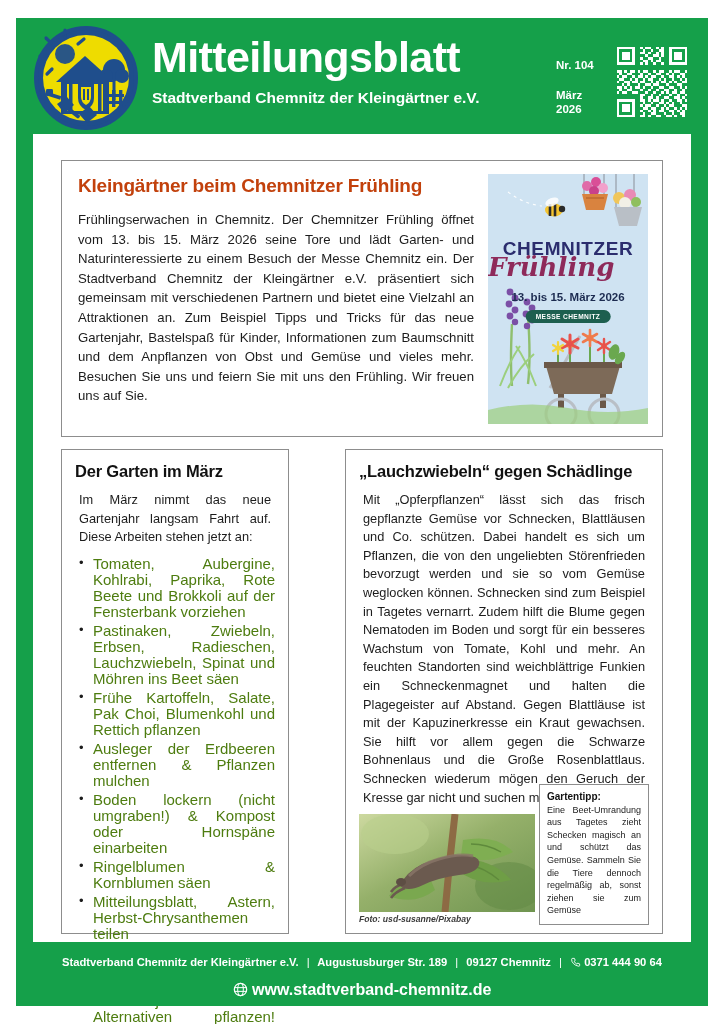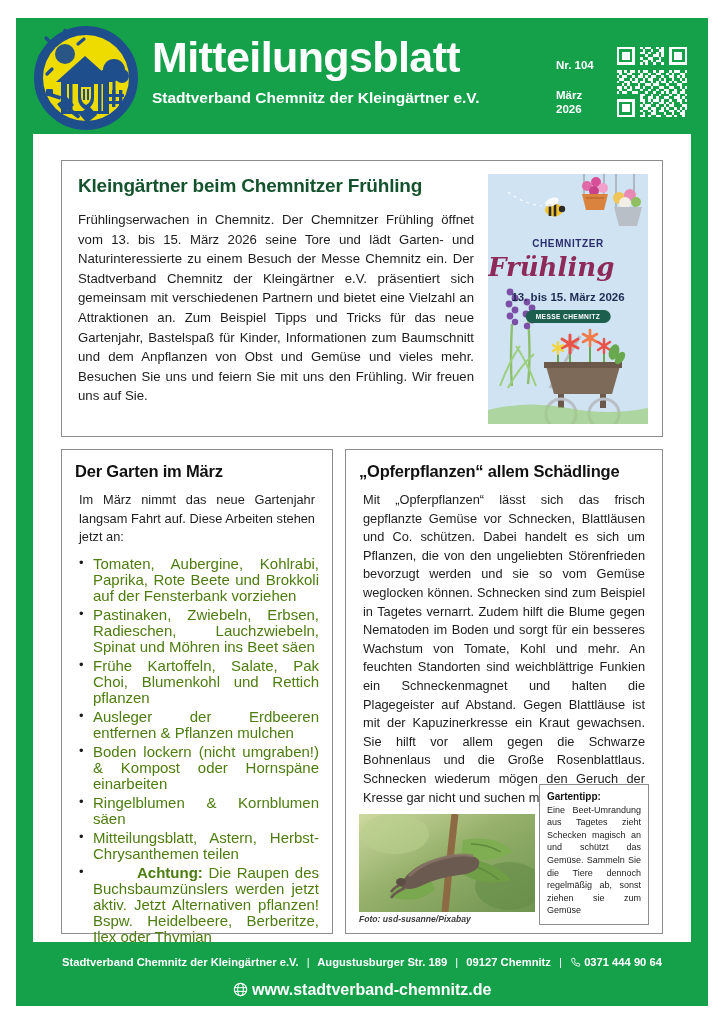--- a/index.html
+++ b/index.html
@@ -120,21 +120,21 @@
     position: absolute;
     left: 28px;
     top: 26px;
     width: 602px;
     height: 277px;
     padding: 14px 16px 10px 16px;
   }
   .art1-head {
     font-size: 19px;
     font-weight: bold;
-    color: #14532d;
+    color: #c2410c;
     margin: 0 0 13px 0;
     letter-spacing: -0.2px;
   }
   .art1-body {
     width: 396px;
     font-size: 13.2px;
     line-height: 19.6px;
     color: #1c1c1c;
     text-align: justify;
     margin: 0;
@@ -147,21 +147,21 @@
     height: 250px;
     background: #cfe3f2;
     overflow: hidden;
   }
 
   
   .col-left {
     position: absolute;
     left: 28px;
     top: 315px;
-    width: 272px;
+    width: 228px;
     bottom: 8px;
     padding: 12px 13px 10px 13px;
   }
   .col-right {
     position: absolute;
     left: 312px;
     top: 315px;
     width: 318px;
     bottom: 8px;
     padding: 12px 13px 10px 13px;
@@ -275,21 +275,21 @@
   .sep { padding: 0 5px; font-weight: normal; }
   .mini-icon { display: inline-block; vertical-align: -2px; }
 
   
   .poster-title1 {
     position: absolute;
     left: 0; right: 0;
     top: 64px;
     text-align: center;
     color: #2b2d6e;
-    font-size: 10px;
+    font-size: 19px;
     font-weight: bold;
     letter-spacing: 0.6px;
   }
   .poster-title2 {
     position: absolute;
     left: 0; right: 0;
     top: 78px;
     text-align: left;
     color: #8e2a5a;
     font-size: 26px;
@@ -728,21 +728,21 @@
           <li><span>Frühe Kartoffeln, Salate, Pak Choi, Blumenkohl und Rettich pflanzen</span></li>
           <li><span>Ausleger der Erdbeeren entfernen &amp; Pflanzen mulchen</span></li>
           <li><span>Boden lockern (nicht umgraben!) &amp; Kompost oder Hornspäne einarbeiten</span></li>
           <li><span>Ringelblumen &amp; Kornblumen säen</span></li>
           <li><span>Mitteilungsblatt, Astern, Herbst-Chrysanthemen teilen</span></li>
           <li><b>Achtung:</b> <span>Die Raupen des Buchsbaumzünslers werden jetzt aktiv. Jetzt Alternativen pflanzen! Bspw. Heidelbeere, Berberitze, Ilex oder Thymian</span></li>
         </ul>
       </div>
 
       <div class="card col-right">
-        <div class="col-head">„Opferpflanzen“ allem Schädlinge</div>
+        <div class="col-head">„Lauchzwiebeln“ gegen Schädlinge</div>
         <p class="col-text">Mit „Opferpflanzen“ lässt sich das frisch gepflanzte Gemüse vor Schnecken, Blattläusen und Co. schützen. Dabei handelt es sich um Pflanzen, die von den ungeliebten Störenfrieden bevorzugt werden und sie so vom Gemüse weglocken können. Schnecken sind zum Beispiel in Tagetes vernarrt. Zudem hilft die Blume gegen Nematoden im Boden und sorgt für ein besseres Wachstum von Tomate, Kohl und mehr. An feuchten Standorten sind weichblättrige Funkien ein Schneckenmagnet und halten die Plagegeister auf Abstand. Gegen Blattläuse ist mit der Kapuzinerkresse ein Kraut gewachsen. Sie hilft vor allem gegen die Schwarze Bohnenlaus und die Große Rosenblattlaus. Schnecken wiederum mögen den Geruch der Kresse gar nicht und suchen meist das Weite.</p>
 
         <div class="photo-wrap">
           <svg class="photo" viewBox="0 0 176 98">
             <defs>
               <linearGradient id="bgGreen" x1="0" y1="0" x2="1" y2="1">
                 <stop offset="0%" stop-color="#cdd9a0"></stop>
                 <stop offset="45%" stop-color="#95b06a"></stop>
                 <stop offset="100%" stop-color="#6f9450"></stop>
               </linearGradient>

